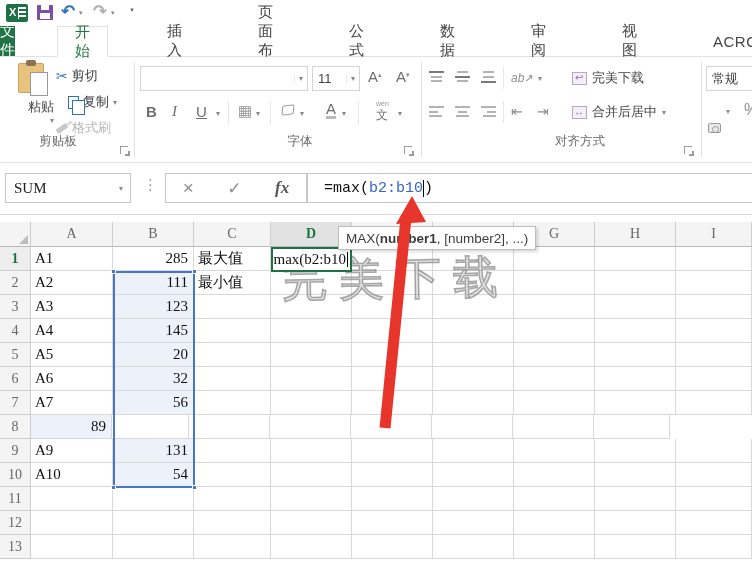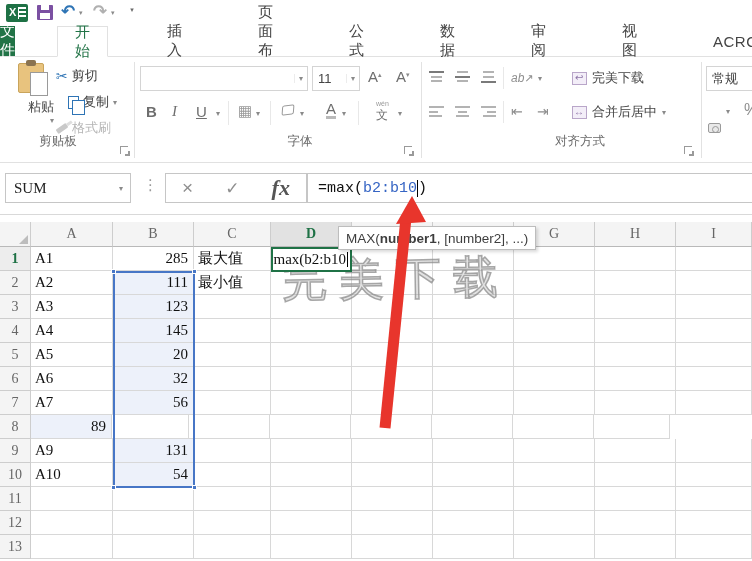--- a/index.html
+++ b/index.html
@@ -85,23 +85,23 @@
   
   #formulabar { position:absolute; left:0; top:163px; width:752px; height:52px; background:#fff; border-bottom:1px solid #d9d9d9; }
   .namebox { position:absolute; left:5px; top:10px; width:126px; height:30px; border:1px solid #c6c6c6; background:#fff;
              display:flex; align-items:center; font-family:"Liberation Serif","DejaVu Serif",serif; font-size:15px; color:#222; padding-left:8px; }
   .namebox .dd { margin-left:auto; padding-right:7px; }
   .fdots { position:absolute; left:143px; top:13px; color:#9a9a9a; font-size:15px; }
   .fbtns { position:absolute; left:165px; top:10px; width:142px; height:30px; border:1px solid #c6c6c6; background:#fff;
            display:flex; align-items:center; justify-content:space-around; }
   .fx-cancel { color:#8f8f8f; font-size:19px; }
   .fx-enter { color:#8f8f8f; font-size:17px; }
-  .fx-fx { font-family:"Liberation Serif","DejaVu Serif",serif; font-style:italic; font-weight:bold; font-size:22px; color:#555;text-align:center; }
+  .fx-fx { font-family:"Liberation Serif","DejaVu Serif",serif; font-style:italic; font-weight:bold; font-size:17px; color:#555;text-align:center; }
   .finput { position:absolute; left:307px; top:10px; width:446px; height:30px; border:1px solid #c6c6c6; background:#fff;
-            display:flex; align-items:center; padding-left:10px;
+            display:flex; align-items:center; padding-left:16px;
             font-family:"Liberation Mono","DejaVu Sans Mono",monospace; font-size:15px; color:#111; }
   .frange { color:#3665C4; }
   .caret { display:inline-block; width:1px; height:17px; background:#000; }
 
   
   #grid { position:absolute; left:0; top:222px; width:752px; height:339px; background:#fff;
           font-family:"Liberation Serif","DejaVu Serif",serif; }
   .hrow { display:flex; height:25px; }
   .hcell { background:#f4f4f4; border-right:1px solid #cdcdcd; border-bottom:1px solid #b9b9b9; color:#666;
            font-size:14px; display:flex; align-items:center; justify-content:center; }

